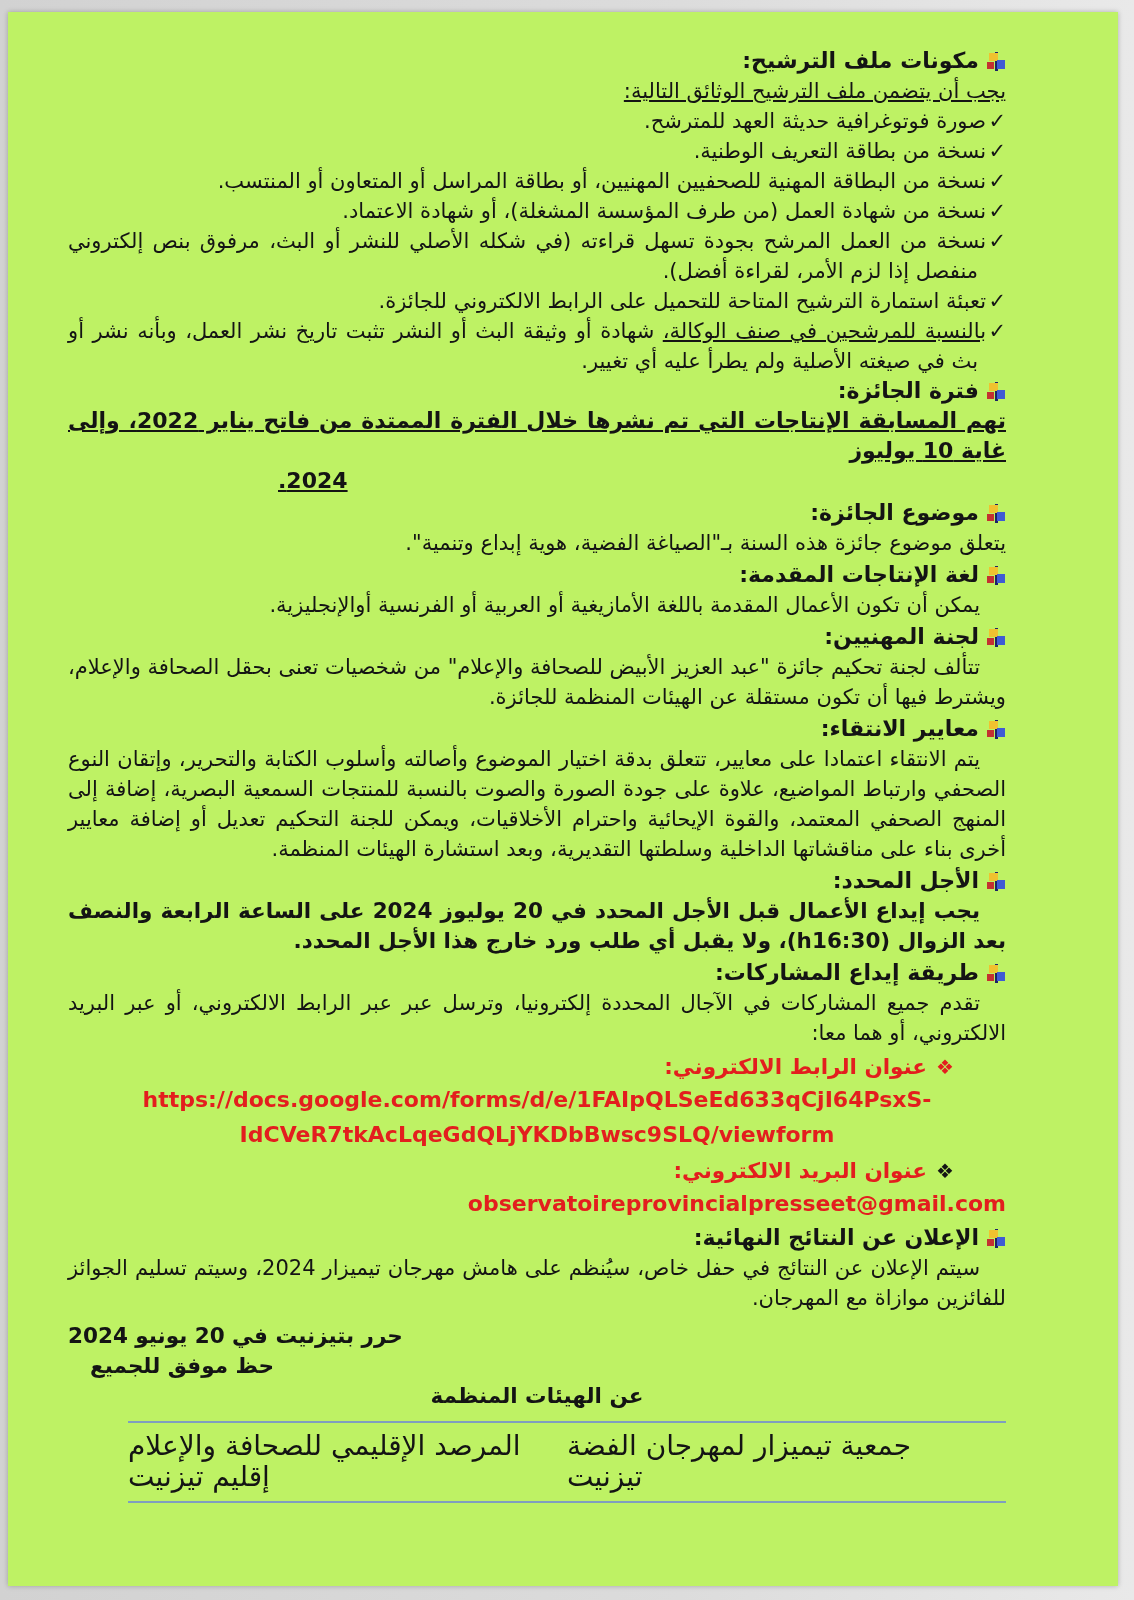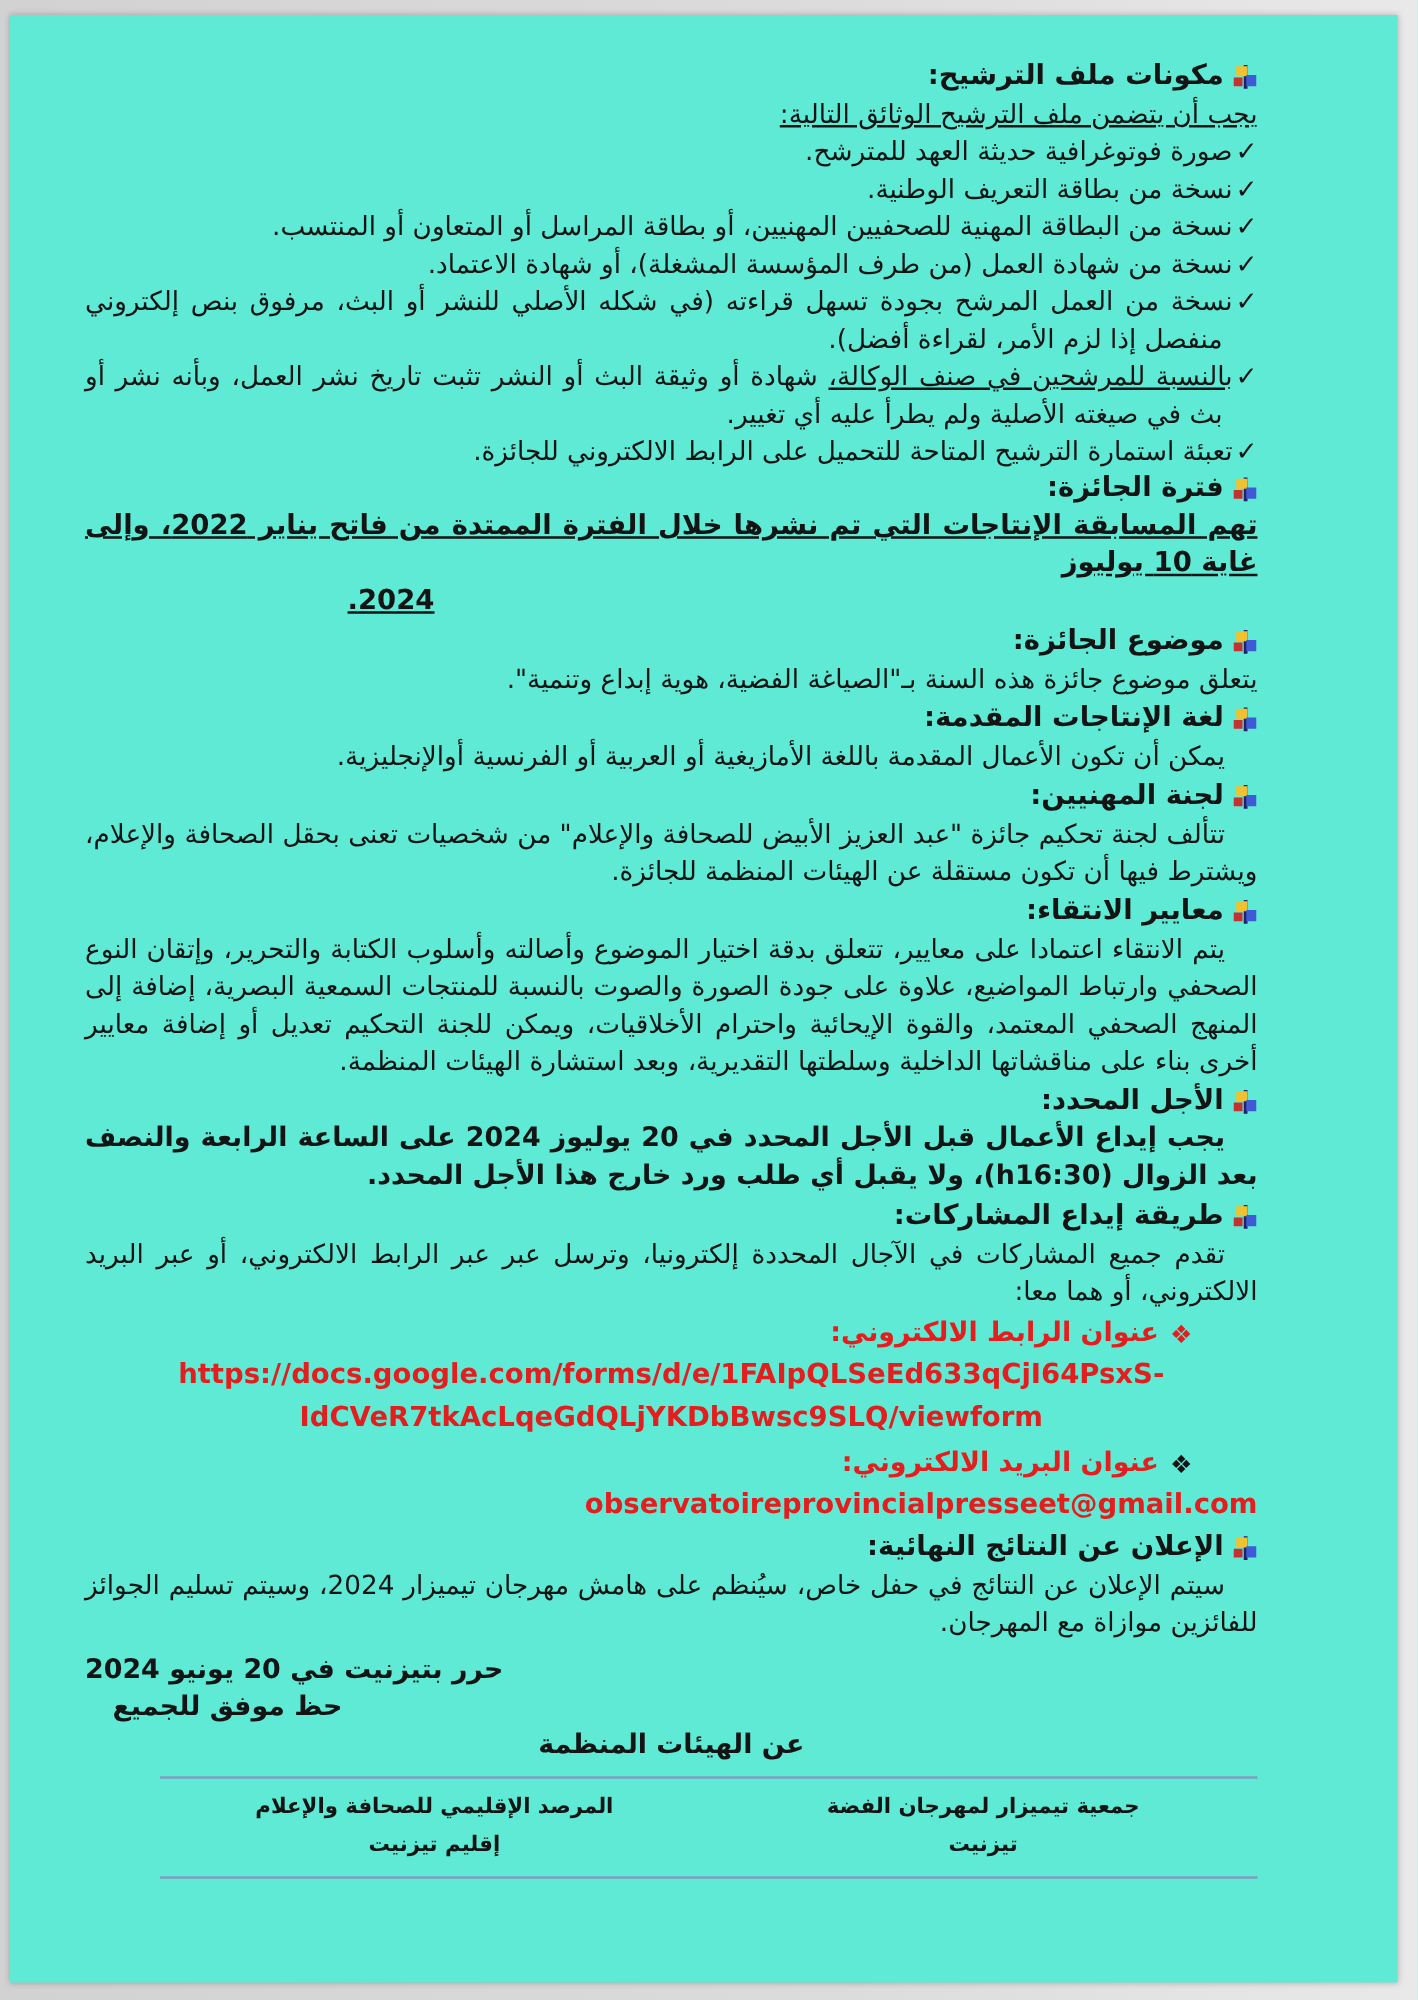--- a/index.html
+++ b/index.html
@@ -3,21 +3,21 @@
 <meta charset="utf-8">
 <style>
   html,body{margin:0;padding:0;}
   body{
     width:1134px;height:1600px;position:relative;overflow:hidden;
     background:linear-gradient(90deg,#d2d2d2 0%,#dcdcdc 60%,#e9e9e9 100%);
     font-family:"DejaVu Sans",sans-serif;
   }
   .page{
     position:absolute;left:8px;top:12px;width:1110px;height:1574px;
-    background:#5eead4;box-shadow:0 0 5px rgba(0,0,0,.25);
+    background:#bef264;box-shadow:0 0 5px rgba(0,0,0,.25);
   }
   .content{
     direction:rtl;
     padding:34px 112px 0 60px;
     color:#141414;
     font-size:21px;line-height:30px;
     text-align:justify;
   }
   
   .hd{display:flex;align-items:center;font-weight:bold;font-size:22px;line-height:30px;text-align:right;}
@@ -43,21 +43,21 @@
   .ltr-center{direction:ltr;text-align:center;font-weight:bold;font-size:22px;line-height:35px;color:#e31e1e;}
   .email-line{direction:ltr;text-align:right;font-weight:bold;font-size:22px;line-height:30px;color:#e31e1e;margin:3px 0 4px;}
   .footer-left{font-weight:bold;text-align:left;font-size:21.5px;}
   .footer-left2{font-weight:bold;text-align:left;font-size:21.5px;padding-left:22px;}
   .org-title{font-weight:bold;text-align:center;font-size:21.5px;}
   .orgtable{
     display:flex;margin:10px 0 0 60px;
     border-top:2px solid #7f9fbf;border-bottom:2px solid #7f9fbf;
     padding:7px 0 9px;
   }
-  .orgcell{flex:1;text-align:center;font-weight:bold;font-size:17px;line-height:31px;}
+  .orgcell{flex:1;text-align:left;font-weight:normal;font-size:28px;line-height:31px;}
   .mt2{margin-top:2px;}
 </style>
 </head>
 <body>
 
 <div class="page">
   <div class="content">
 
     <div class="hd">
       <span class="hicon">
@@ -68,22 +68,22 @@
         </span>
       <span>مكونات ملف الترشيح:</span>
     </div>
     <div class="lead-underline">يجب أن يتضمن ملف الترشيح الوثائق التالية:</div>
 
     <div class="check-item"><span class="check-mark">✓</span><span>صورة فوتوغرافية حديثة العهد للمترشح.</span></div>
     <div class="check-item"><span class="check-mark">✓</span><span>نسخة من بطاقة التعريف الوطنية.</span></div>
     <div class="check-item"><span class="check-mark">✓</span><span>نسخة من البطاقة المهنية للصحفيين المهنيين، أو بطاقة المراسل أو المتعاون أو المنتسب.</span></div>
     <div class="check-item"><span class="check-mark">✓</span><span>نسخة من شهادة العمل (من طرف المؤسسة المشغلة)، أو شهادة الاعتماد.</span></div>
     <div class="check-item"><span class="check-mark">✓</span><span>نسخة من العمل المرشح بجودة تسهل قراءته (في شكله الأصلي للنشر أو البث، مرفوق بنص إلكتروني منفصل إذا لزم الأمر، لقراءة أفضل).</span></div>
+    <div class="check-item"><span class="check-mark">✓</span><span>تعبئة استمارة الترشيح المتاحة للتحميل على الرابط الالكتروني للجائزة.</span></div>
     <div class="check-item"><span class="check-mark">✓</span><span class="u">بالنسبة للمرشحين في صنف الوكالة،</span><span> شهادة أو وثيقة البث أو النشر تثبت تاريخ نشر العمل، وبأنه نشر أو بث في صيغته الأصلية ولم يطرأ عليه أي تغيير.</span></div>
-    <div class="check-item"><span class="check-mark">✓</span><span>تعبئة استمارة الترشيح المتاحة للتحميل على الرابط الالكتروني للجائزة.</span></div>
 
     <div class="hd">
       <span class="hicon">
           <i class="p-n"></i>
           <i class="p-y"></i>
           <i class="p-r"></i>
           <i class="p-b"></i>
         </span>
       <span>فترة الجائزة:</span>
     </div>

